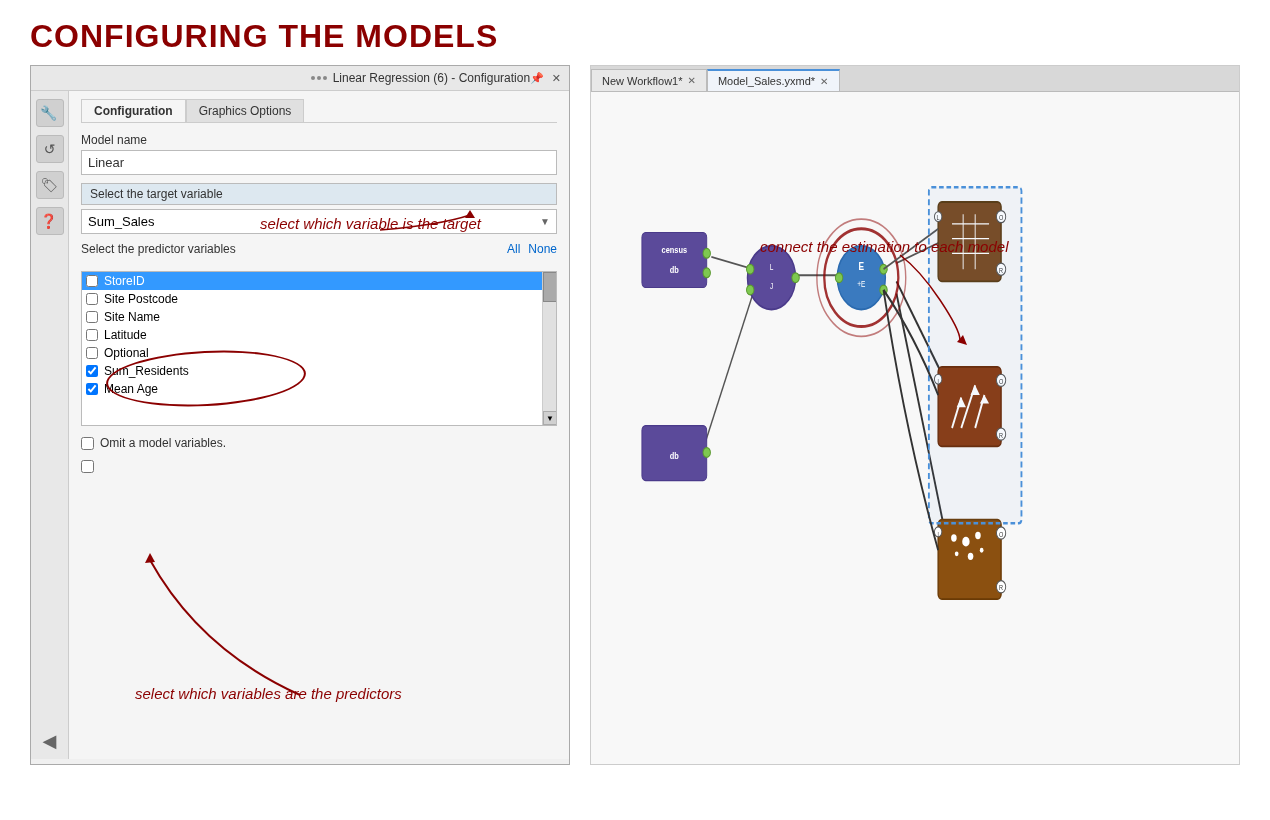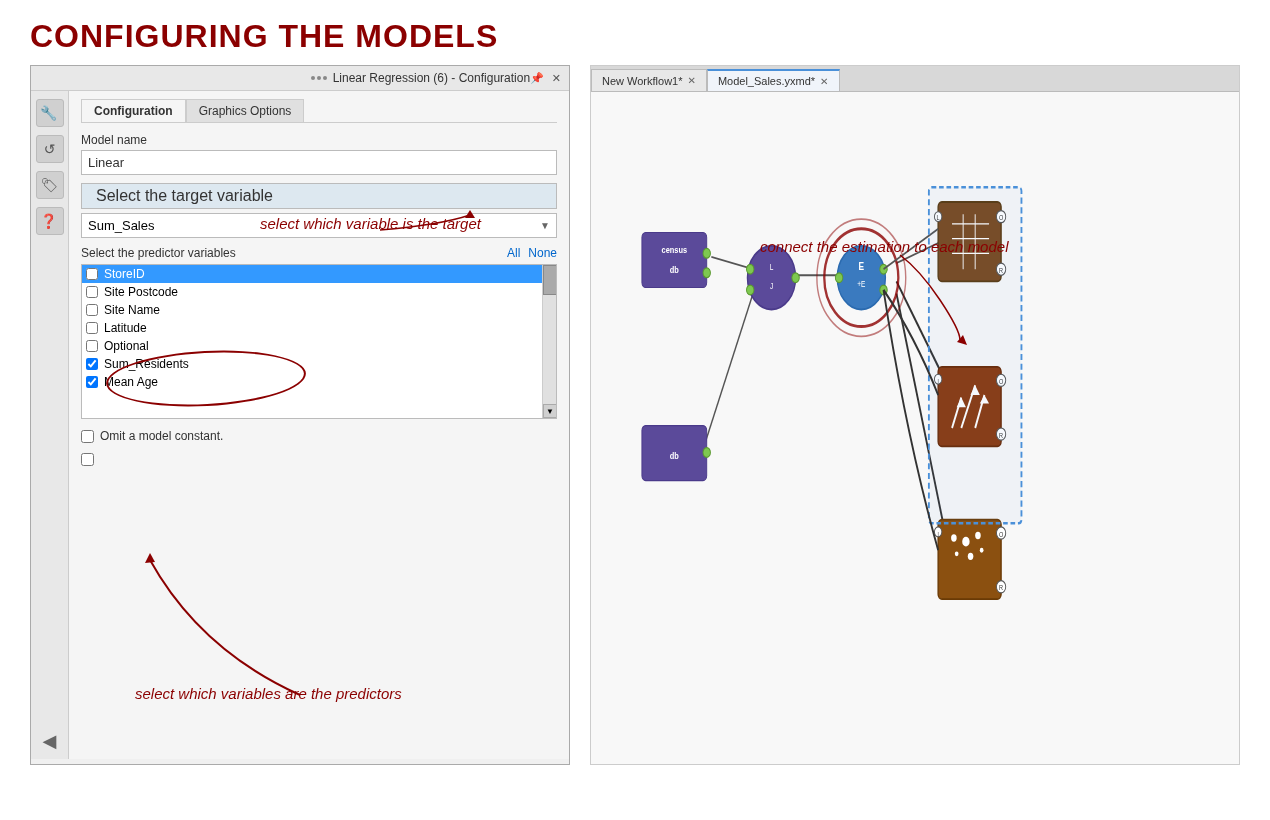--- a/index.html
+++ b/index.html
@@ -161,26 +161,26 @@
     .form-input {
       width: 100%;
       padding: 4px 6px;
       font-size: 13px;
       border: 1px solid #bbb;
       background: #fff;
       color: #333;
     }
 
     .section-label {
-      font-size: 16px;
+      font-size: 12px;
       color: #333;
       margin-bottom: 4px;
       margin-top: 8px;
       background: #dde8f0;
-      padding: 3px 14px;
+      padding: 3px 8px;
       border: 1px solid #bbb;
     }
 
     .target-select-wrapper {
       position: relative;
       display: flex;
       align-items: center;
       background: #fff;
       border: 1px solid #bbb;
     }
@@ -200,21 +200,21 @@
       right: 6px;
       font-size: 10px;
       color: #666;
       pointer-events: none;
     }
 
     .predictor-header {
       display: flex;
       justify-content: space-between;
       align-items: center;
-      margin-bottom: 4px;
+      margin-bottom: 15px;
       margin-top: 8px;
     }
 
     .predictor-label {
       font-size: 12px;
       color: #333;
     }
 
     .predictor-links {
       display: flex;
@@ -492,21 +492,21 @@
             </div>
           <div class="scrollbar-track">
             <div class="scroll-btn">▲</div>
             <div class="scrollbar-thumb"></div>
             <div class="scroll-btn" style="position:absolute;bottom:0;">▼</div>
           </div>
         </div>
 
         <div class="checkbox-row">
           <input type="checkbox" style="">
-          <span>Omit a model constant.</span>
+          <span>Omit a model variables.</span>
         </div>
 
         <div class="checkbox-row">
           <input type="checkbox" style="">
         </div>
 
       </div>
     </div>
 
     <div class="red-oval" style="left:75px; top:285px; width:200px; height:55px; transform:rotate(-3deg);"></div>

